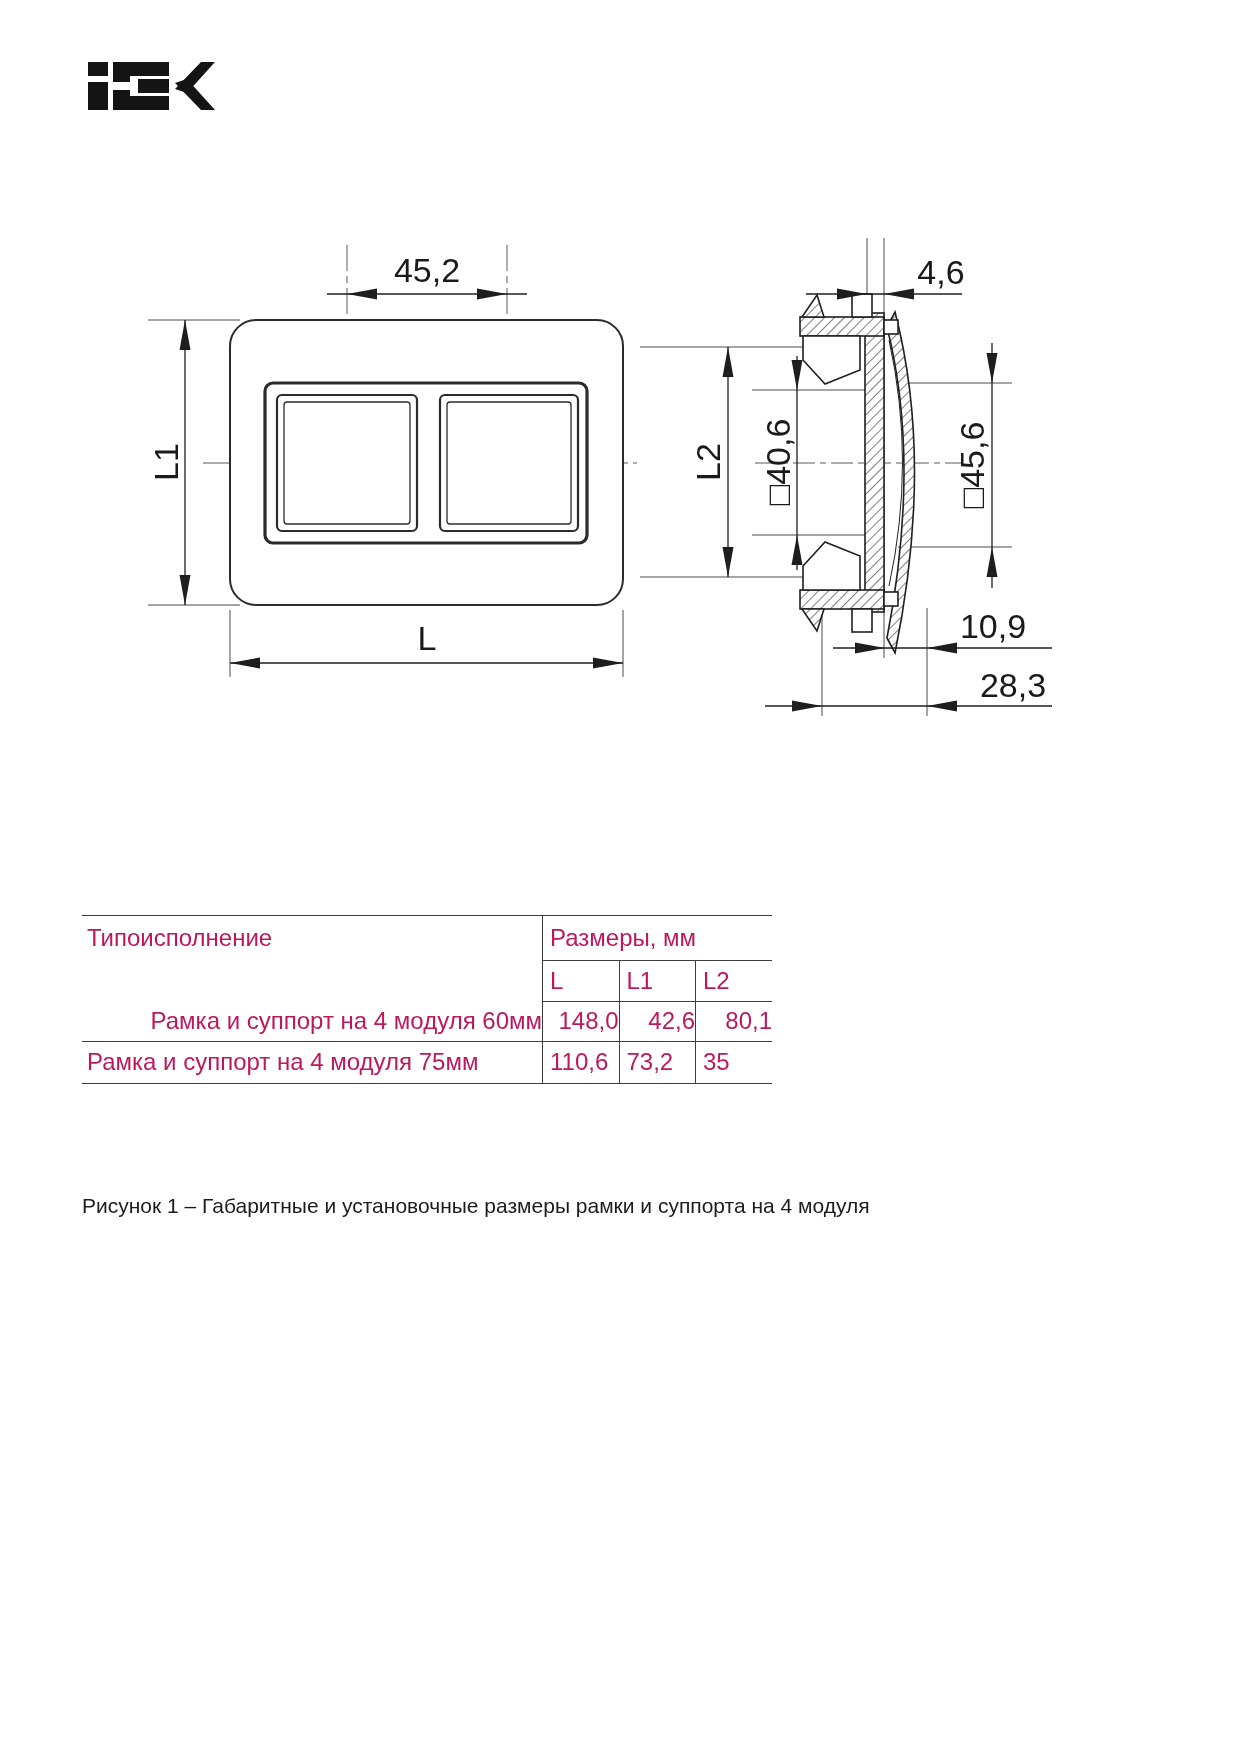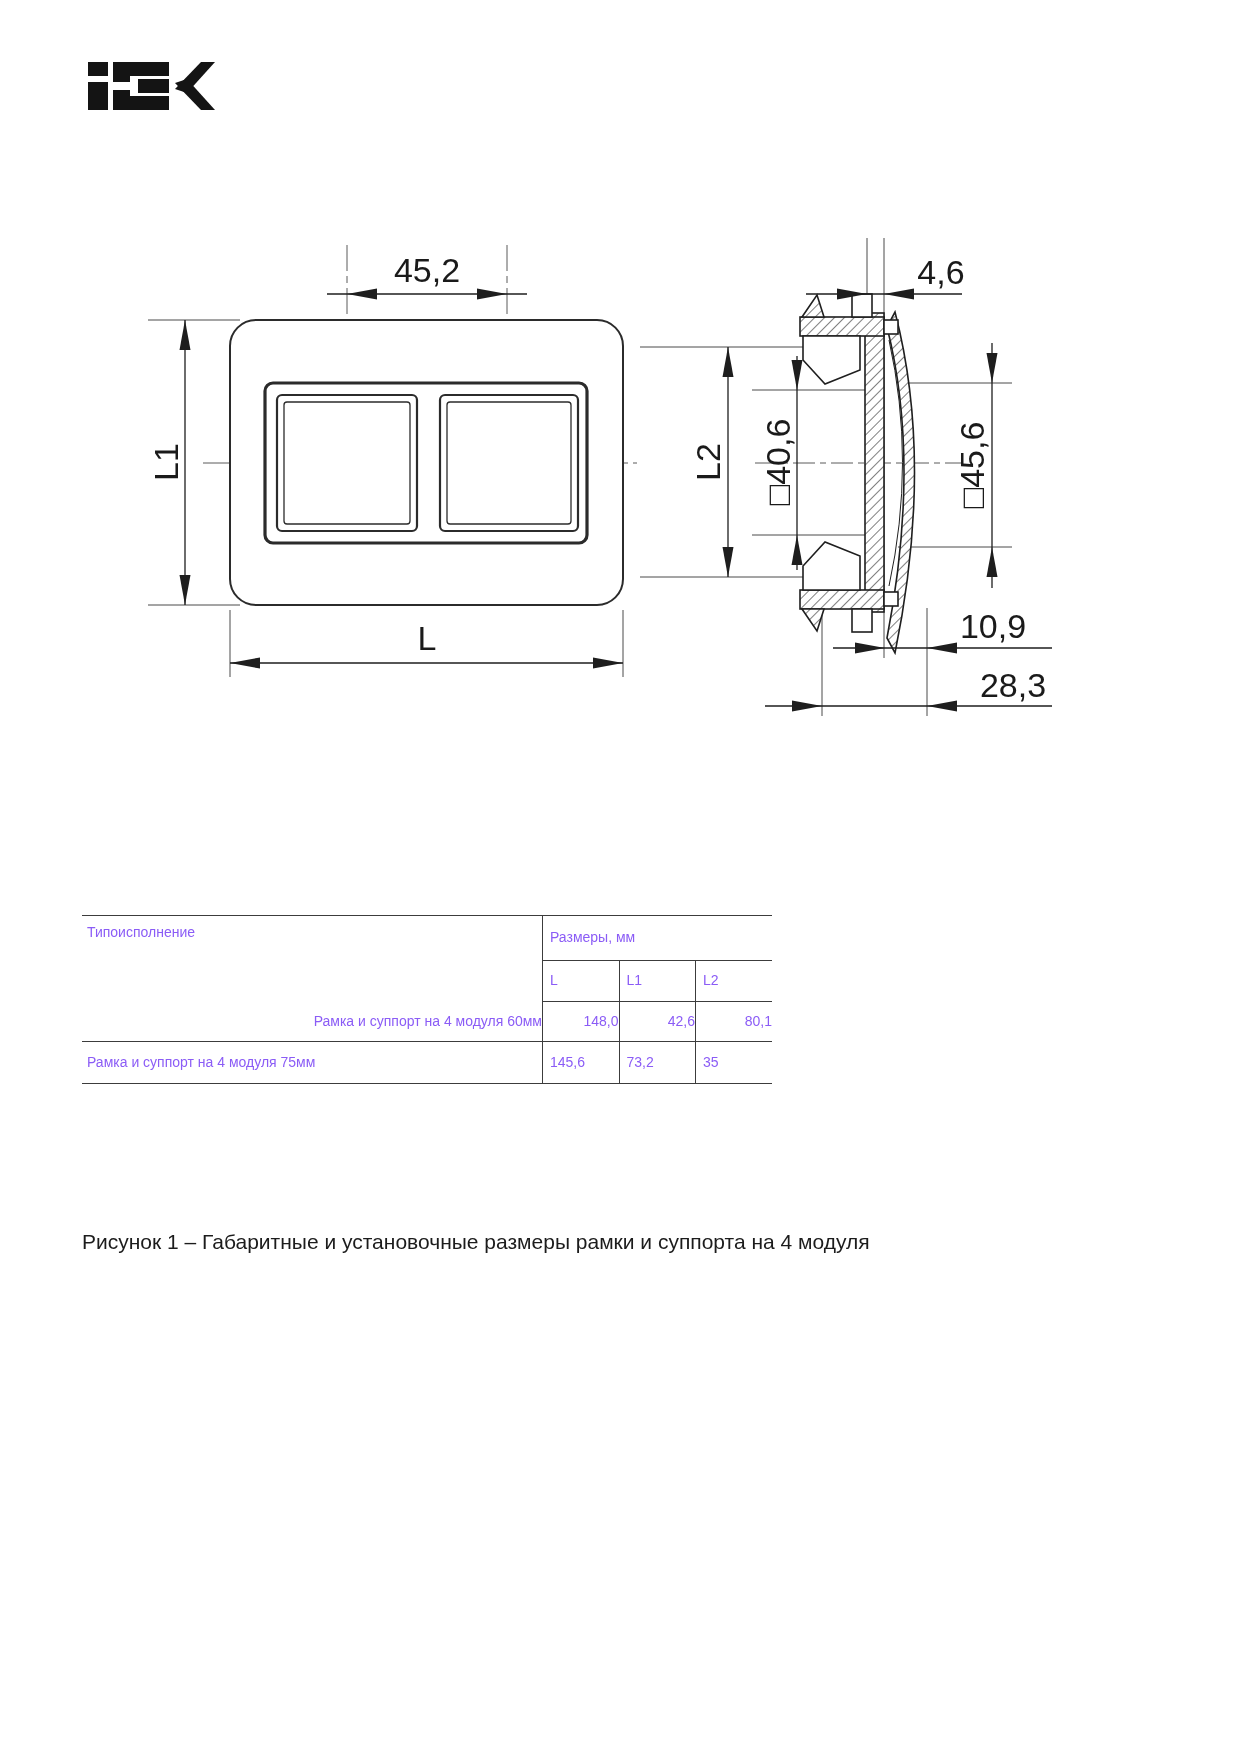--- a/index.html
+++ b/index.html
@@ -2,36 +2,36 @@
 <html><head>
 <meta charset="utf-8">
 <style>
   html,body{margin:0;padding:0;background:#ffffff;}
   body{position:relative;width:1244px;height:1749px;font-family:"Liberation Sans",sans-serif;color:#1c1c1c;overflow:hidden;}
   .logo{position:absolute;left:75px;top:52px;width:140px;height:68px;}
   .drawing{position:absolute;left:100px;top:200px;width:970px;height:520px;}
   svg text{font-family:"Liberation Sans",sans-serif;fill:#1a1a1a;}
   .dimtext{font-size:34px;}
   
-  .spec-table{position:absolute;left:82px;top:915px;width:690px;border-collapse:collapse;table-layout:fixed;font-size:14px;color:#8b5cf6;}
+  .spec-table{position:absolute;left:82px;top:915px;width:690px;border-collapse:collapse;table-layout:fixed;font-size:24px;color:#be185d;}
   .spec-table td{padding:0 0 0 7px;vertical-align:middle;line-height:1.1;}
   .bt{border-top:1.5px solid #3c3c3c;}
   .bb{border-bottom:1.5px solid #3c3c3c;}
   .bl{border-left:1.5px solid #3c3c3c;}
   .br{border-right:1.5px solid #3c3c3c;}
   .type-col{width:455px;padding-left:5px !important;}
   .c-l{width:78px;}
   .c-l1{width:73px;}
   .c-l2{width:84px;}
   .hrow{height:45px;}
   .shrow{height:41px;}
   .drow1{height:40px;text-align:right;}
   .drow2{height:42px;}
   .type-header{vertical-align:top !important;padding-top:9px !important;}
-  .caption{position:absolute;left:82px;top:1230px;width:1000px;font-size:21px;color:#1c1c1c;}
+  .caption{position:absolute;left:82px;top:1194px;width:1000px;font-size:21px;color:#1c1c1c;}
 </style>
 </head>
 <body>
 
 <svg class="logo" viewBox="0 0 140 68" aria-label="IEK">
   <g fill="#141414">
     <rect x="13" y="10" width="20" height="14"></rect>
     <rect x="13" y="30" width="20" height="28"></rect>
     <path d="M38,10 h56 v14 h-39 v6 h-17 z"></path>
     <path d="M38,58 h56 v-14 h-39 v-6 h-17 z"></path>
@@ -188,20 +188,20 @@
       <td class="c-l2 bb bl">L2</td>
     </tr>
     <tr class="drow1">
       <td class="type-col bb br">Рамка и суппорт на 4 модуля 60мм</td>
       <td class="bb">148,0</td>
       <td class="bb bl">42,6</td>
       <td class="bb bl">80,1</td>
     </tr>
     <tr class="drow2">
       <td class="type-col bb br">Рамка и суппорт на 4 модуля 75мм</td>
-      <td class="bb">145,6</td>
+      <td class="bb">110,6</td>
       <td class="bb bl">73,2</td>
       <td class="bb bl">35</td>
     </tr>
   </tbody>
 </table>
 
 <div class="caption">Рисунок 1 – Габаритные и установочные размеры рамки и суппорта на 4 модуля</div>
 
 </body></html>

